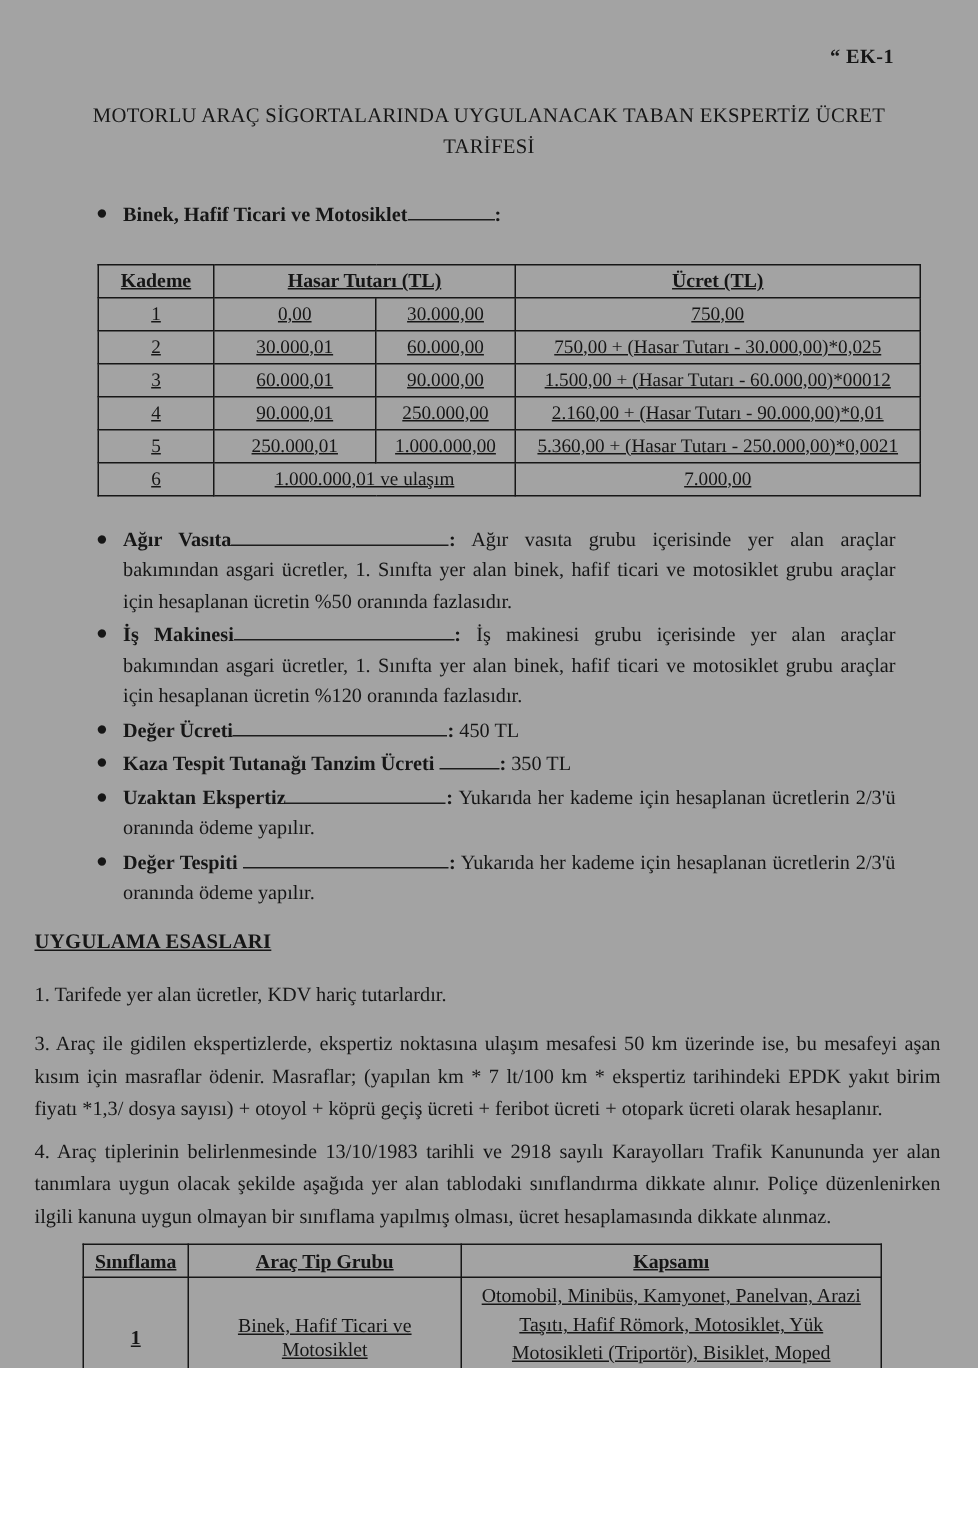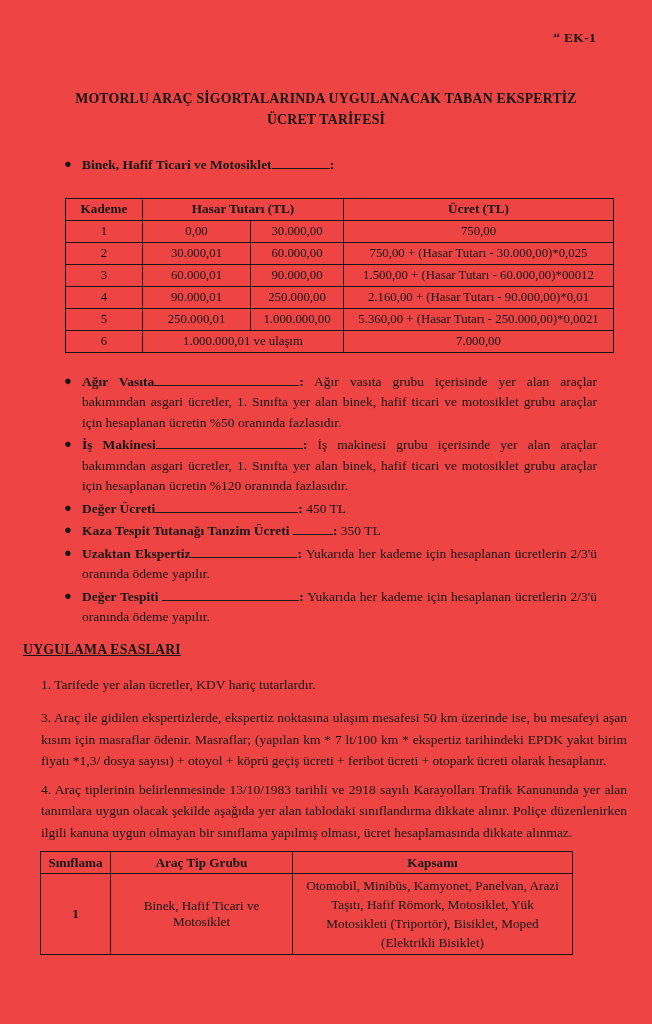--- a/index.html
+++ b/index.html
@@ -2,49 +2,49 @@
 <html><head>
 <meta charset="utf-8">
 <style>
   html,body{margin:0;padding:0;}
   body{
     width:652px;height:1024px;background:#ffffff;
     font-family:"Liberation Serif", serif;
     color:#161616;
     -webkit-font-smoothing:antialiased;
   }
-  .page{position:relative;width:652px;height:1024px;overflow:hidden;background:#ef4444;}
+  .page{position:relative;width:652px;height:912px;overflow:hidden;background:#a3a3a3;}
   .annex{margin:30px 56px 0 0;text-align:right;font-weight:bold;font-size:13.5px;letter-spacing:.3px;}
   .title{
-    margin:42px auto 0 auto;max-width:530px;text-align:center;
-    font-weight:bold;font-size:13.8px;line-height:21px;letter-spacing:.2px;
+    margin:20px auto 0 auto;max-width:530px;text-align:center;
+    font-weight:normal;font-size:13.8px;line-height:21px;letter-spacing:.2px;
   }
   .bullet{position:relative;padding-left:20px;font-size:13.5px;line-height:20.5px;text-align:justify;}
   .dot{position:absolute;left:2px;top:-1px;font-size:13px;}
   .blabel{font-weight:bold;}
   .uline{display:inline-block;border-bottom:1.3px solid #1c1c1c;height:11px;vertical-align:baseline;}
   .u58{width:58px;} .u145{width:145px;} .u147{width:147px;} .u143{width:143px;}
   .u40{width:40px;} .u107{width:107px;} .u137{width:137px;}
   .intro{margin:25px 0 0 62px;width:540px;}
   .bullets{margin:19px 55px 0 62px;}
   .bullets .bullet{margin-bottom:2px;}
   table{border-collapse:collapse;table-layout:fixed;}
-  .fee{margin:22px 13px 0 65px;font-size:12.8px;}
+  .fee{margin:22px 13px 0 65px;font-size:12.8px;text-decoration:underline;}
   .fee th,.fee td{
     border:1.6px solid #161616;text-align:center;vertical-align:middle;
     padding:1px 2px;height:19px;white-space:nowrap;overflow:hidden;
   }
   .fee th{font-size:13.2px;}
-  .cls{margin:8px 0 0 40px;font-size:13.2px;}
+  .cls{margin:8px 0 0 55px;font-size:13.2px;text-decoration:underline;}
   .cls th,.cls td{border:1.6px solid #161616;text-align:center;vertical-align:middle;padding:1px 4px;}
   .cls th{height:19px;}
   .cls td.kapsam{text-align:center;line-height:19px;padding:2px 8px;}
   .cls td.num{font-weight:bold;}
   .heading{margin:14px 0 16px 23px;font-weight:bold;font-size:13.8px;text-decoration:underline;letter-spacing:.2px;}
-  .para{margin:12px 25px 0 41px;font-size:13.5px;line-height:21.5px;text-align:justify;}
+  .para{margin:12px 25px 0 23px;font-size:13.5px;line-height:21.5px;text-align:justify;}
   .para.tight{margin-top:7px;}
 </style>
 </head>
 <body>
 
 <div class="page">
 
   <div class="annex">“ EK-1</div>
 
   <div class="title">MOTORLU ARAÇ SİGORTALARINDA UYGULANACAK TABAN EKSPERTİZ ÜCRET TARİFESİ</div>

